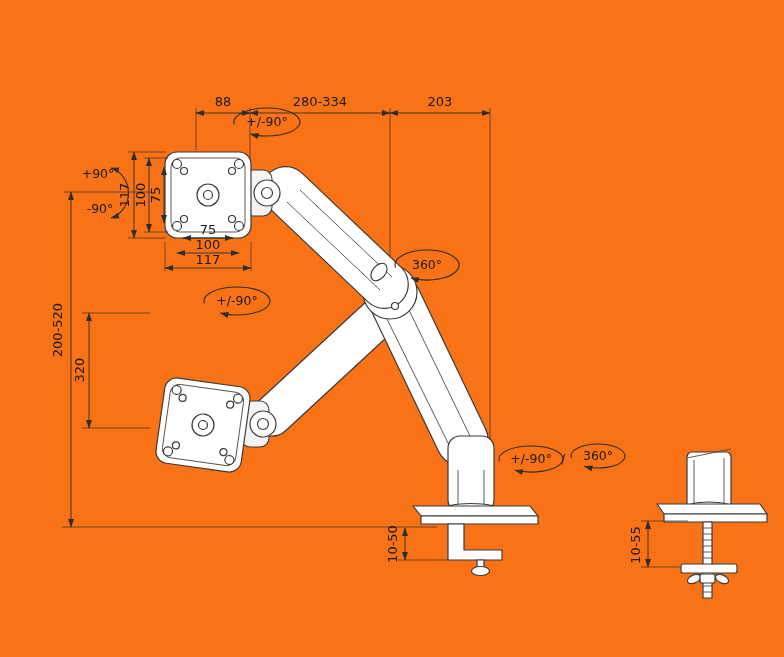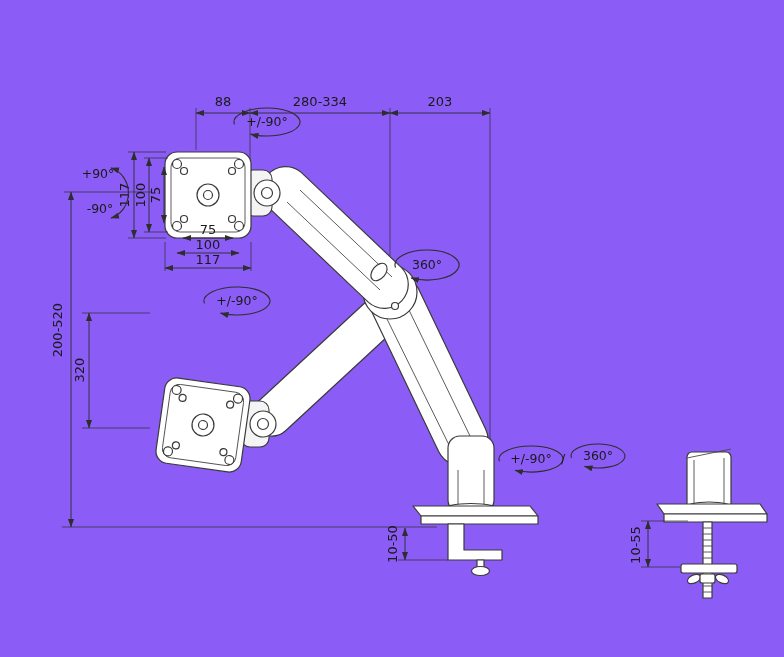--- a/index.html
+++ b/index.html
@@ -1,16 +1,16 @@
 <!DOCTYPE html>
 <html><head>
 <meta charset="utf-8">
 <style>
   html,body{margin:0;padding:0;background:#ffffff;}
-  .canvas{width:784px;height:657px;position:relative;background:#8b5cf6;overflow:hidden;}
+  .canvas{width:784px;height:657px;position:relative;background:#f97316;overflow:hidden;}
   svg{display:block;}
   .outline{fill:#ffffff;stroke:#3a3a3a;stroke-width:1.2;stroke-linejoin:round;}
   .outline-thin{fill:none;stroke:#4a4a4a;stroke-width:0.9;}
   .shade{fill:#f4f4f4;stroke:#3a3a3a;stroke-width:1.1;stroke-linejoin:round;}
   .dimline{stroke:#2e2e2e;stroke-width:0.9;fill:none;}
   .extline{stroke:#2e2e2e;stroke-width:0.7;fill:none;}
   .rotarc{stroke:#2e2e2e;stroke-width:1.1;fill:none;}
   .dimtext{font-family:"DejaVu Sans",sans-serif;font-size:13px;fill:#1a1a1a;}
   .rottext{font-family:"DejaVu Sans",sans-serif;font-size:12.5px;fill:#1a1a1a;}
 </style>

